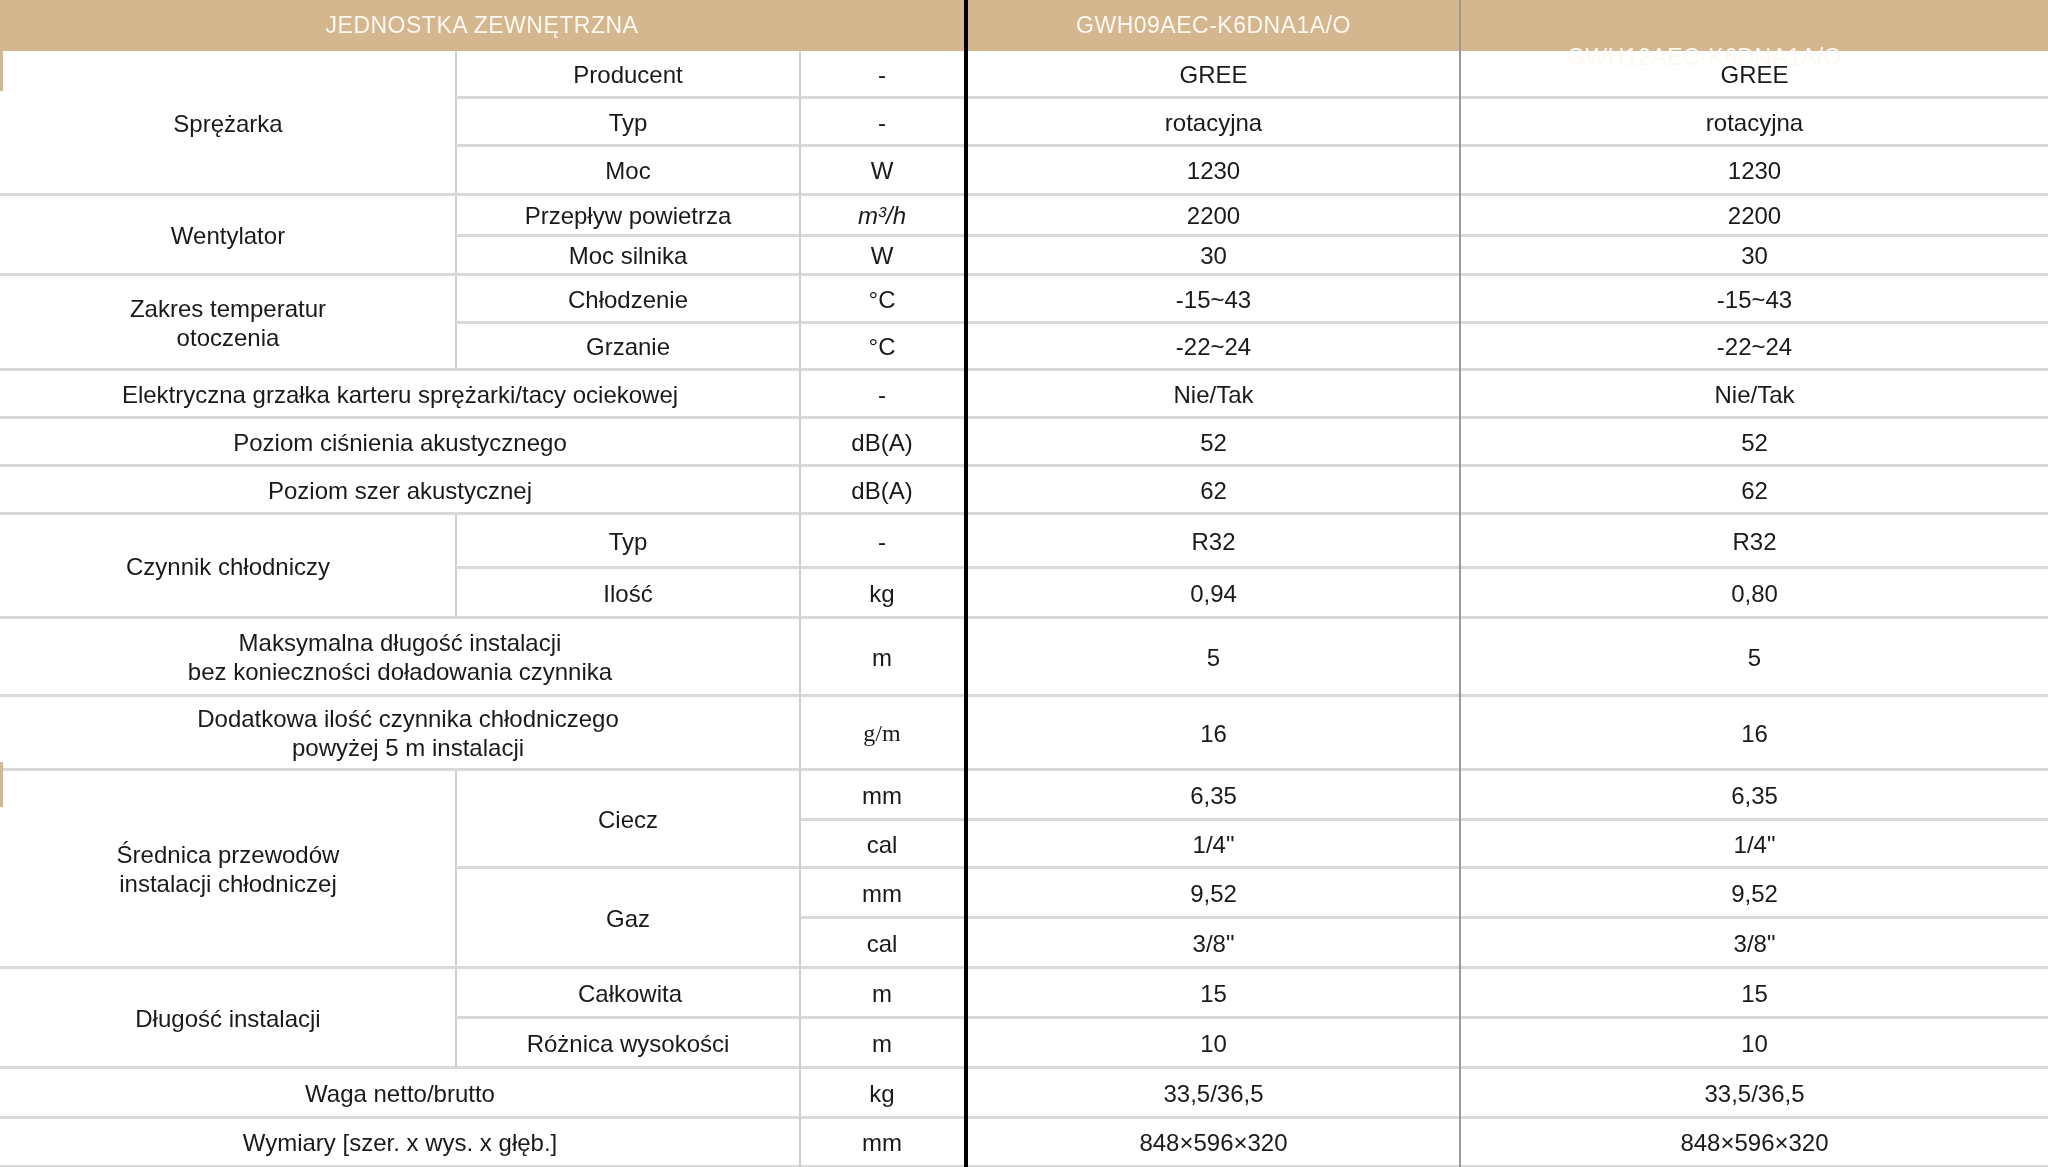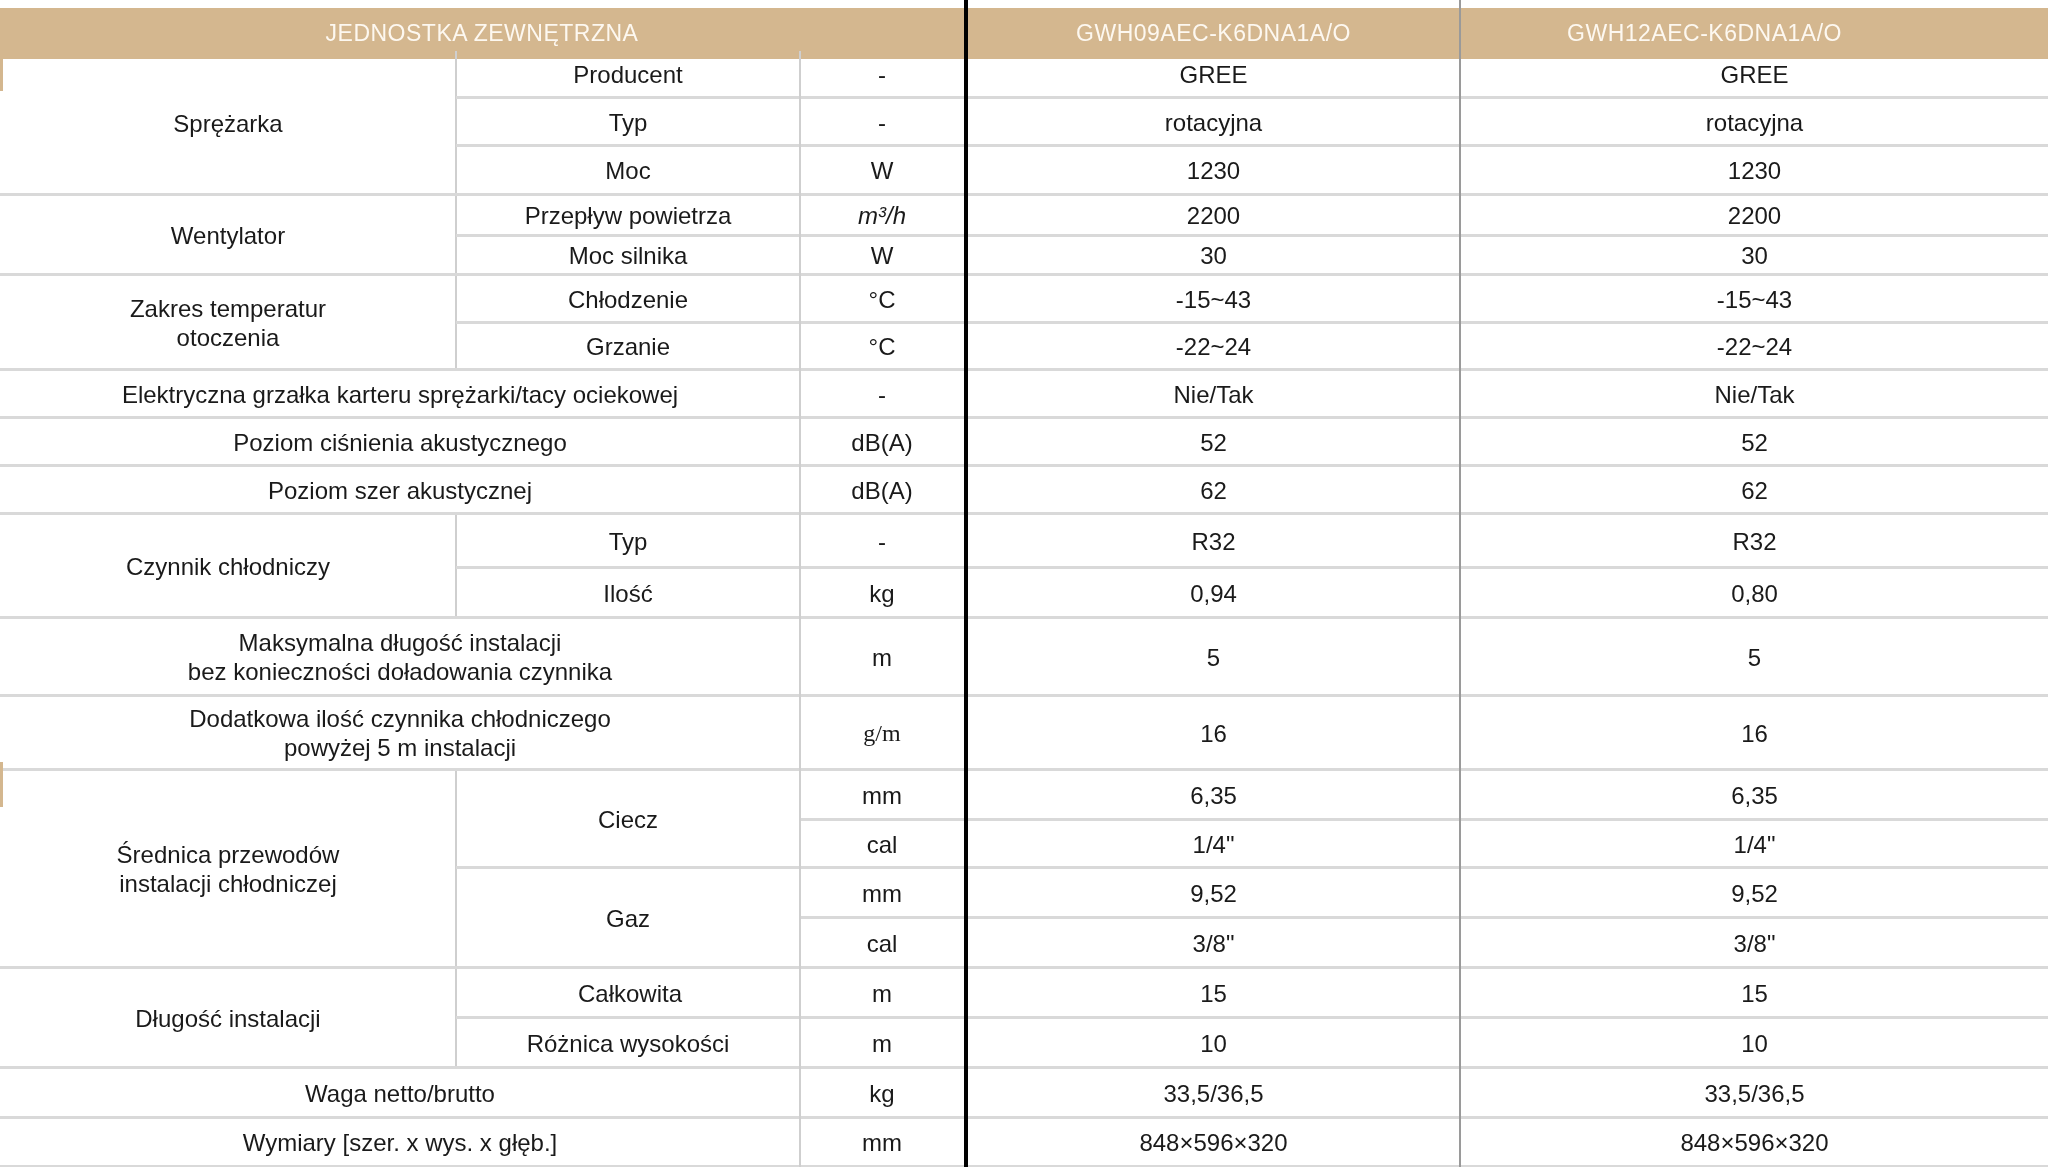--- a/index.html
+++ b/index.html
@@ -15,21 +15,21 @@
     font-family: "Liberation Sans", "DejaVu Sans", sans-serif;
     color: #1a1a1a;
   }
   .sheet {
     position: absolute;
     left: 0; top: 0;
     width: 2048px; height: 1167px;
   }
   .header {
     position: absolute;
-    left: 0; top: 8px;
+    left: 0; top: 0;
     width: 2048px; height: 51px;
     background: #d4b78f;
   }
   .hcell {
     position: absolute;
     top: 0; height: 51px;
     display: flex; align-items: center; justify-content: center;
     color: #fdf8f0;
     font-size: 23px;
     letter-spacing: 0.5px;
@@ -74,21 +74,21 @@
     background: #d4b78f;
   }
 </style>
 </head>
 <body>
 
 <div class="sheet">
   <div class="header">
     <div class="hcell" style="left:0;width:964px;">JEDNOSTKA ZEWNĘTRZNA</div>
     <div class="hcell" style="left:968px;width:491px;">GWH09AEC-K6DNA1A/O</div>
-    <div class="hcell" style="left:1461px;width:487px;">GWH12AEC-K6DNA1A/O</div>
+    <div class="hcell" style="left:1461px;width:487px;margin-top:32px;">GWH12AEC-K6DNA1A/O</div>
   </div>
   <div id="body-layer">
       <div class="cell" style="left: 0px; top: 51px; width: 456px; height: 144px;">Sprężarka</div>
       <div class="cell" style="left: 0px; top: 195px; width: 456px; height: 80px;">Wentylator</div>
       <div class="cell" style="left: 0px; top: 275px; width: 456px; height: 95px;">Zakres temperatur
 otoczenia</div>
       <div class="cell" style="left: 0px; top: 514px; width: 456px; height: 104px;">Czynnik chłodniczy</div>
       <div class="cell" style="left: 0px; top: 770px; width: 456px; height: 198px;">Średnica przewodów
 instalacji chłodniczej</div>
       <div class="cell" style="left: 0px; top: 968px; width: 456px; height: 100px;">Długość instalacji</div>
@@ -174,21 +174,21 @@
       <div class="cell" style="left: 1461px; top: 568px; width: 587px; height: 50px;">0,80</div>
       <div class="hline" style="left: 0px; top: 616px; width: 2048px;"></div>
       <div class="vline" style="left: 799px; top: 568px; height: 50px;"></div>
       <div class="cell" style="left: 0px; top: 618px; width: 800px; height: 78px;">Maksymalna długość instalacji
 bez konieczności doładowania czynnika</div>
       <div class="cell" style="left: 800px; top: 618px; width: 164px; height: 78px;">m</div>
       <div class="cell" style="left: 968px; top: 618px; width: 491px; height: 78px;">5</div>
       <div class="cell" style="left: 1461px; top: 618px; width: 587px; height: 78px;">5</div>
       <div class="hline" style="left: 0px; top: 694px; width: 2048px;"></div>
       <div class="vline" style="left: 799px; top: 618px; height: 78px;"></div>
-      <div class="cell" style="left: 0px; top: 696px; width: 800px; height: 74px;">Dodatkowa ilość czynnika chłodniczego
+      <div class="cell" style="left: 8px; top: 696px; width: 800px; height: 74px;">Dodatkowa ilość czynnika chłodniczego
 powyżej 5 m instalacji</div>
       <div class="cell" style="left: 800px; top: 696px; width: 164px; height: 74px; font-family: Liberation Serif, serif;">g/m</div>
       <div class="cell" style="left: 968px; top: 696px; width: 491px; height: 74px;">16</div>
       <div class="cell" style="left: 1461px; top: 696px; width: 587px; height: 74px;">16</div>
       <div class="hline" style="left: 0px; top: 768px; width: 2048px;"></div>
       <div class="vline" style="left: 799px; top: 696px; height: 74px;"></div>
       <div class="cell" style="left: 800px; top: 770px; width: 164px; height: 50px;">mm</div>
       <div class="cell" style="left: 968px; top: 770px; width: 491px; height: 50px;">6,35</div>
       <div class="cell" style="left: 1461px; top: 770px; width: 587px; height: 50px;">6,35</div>
       <div class="hline" style="left: 800px; top: 818px; width: 1248px;"></div>

